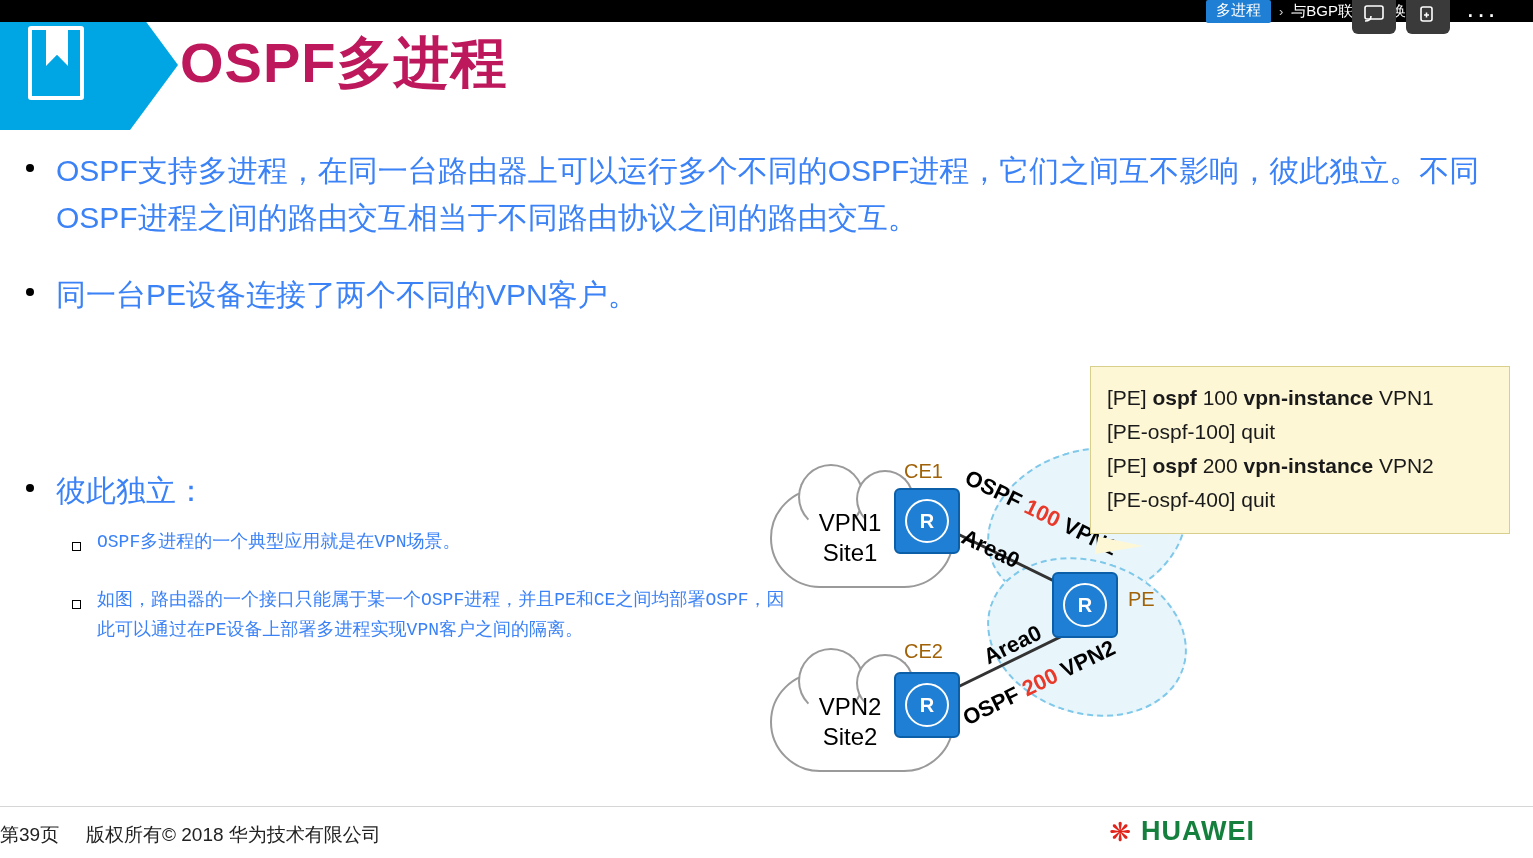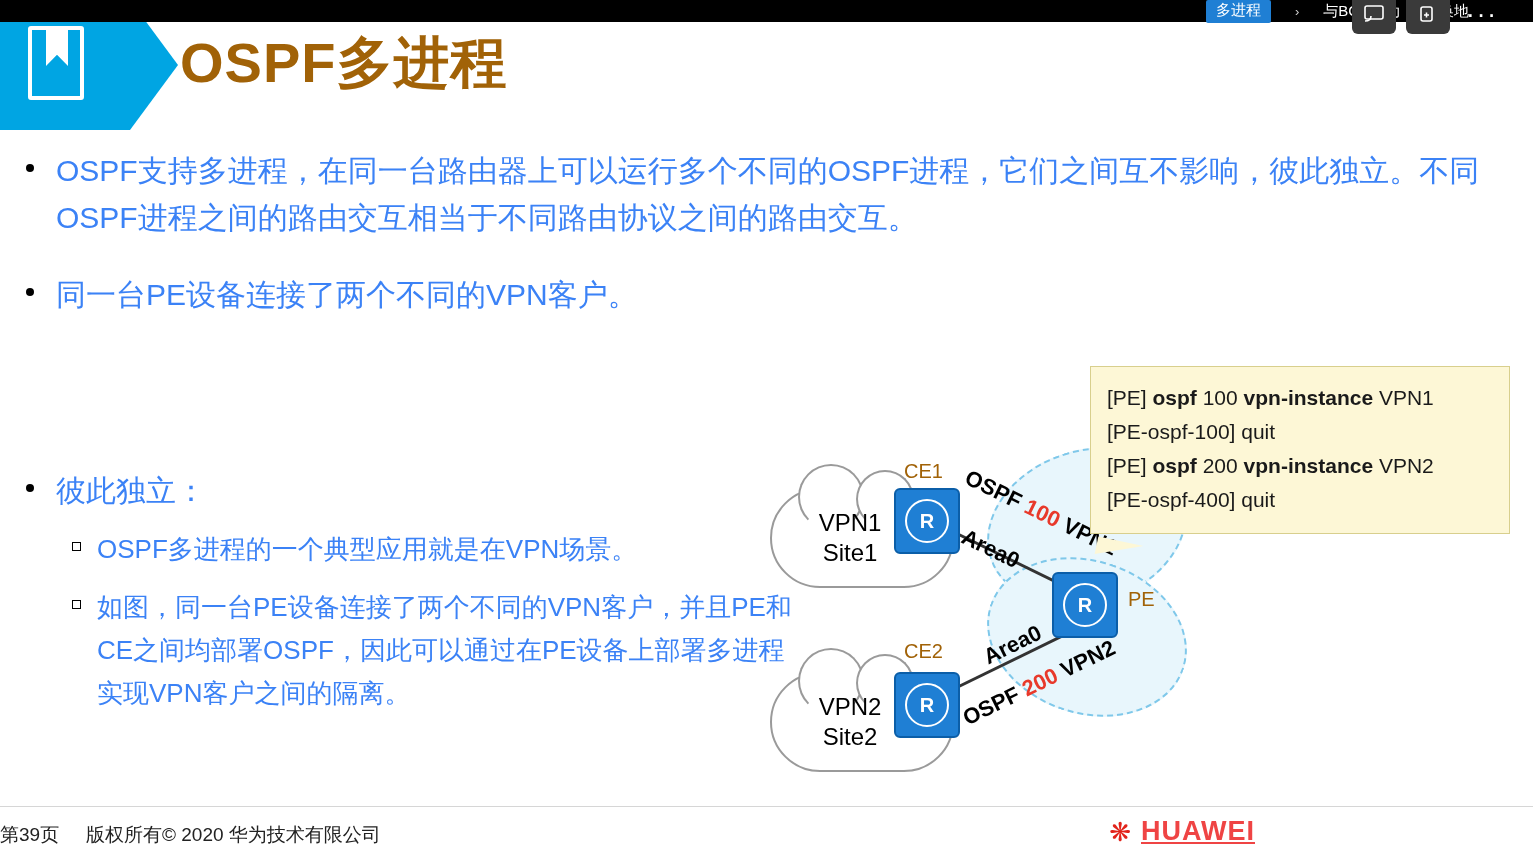--- a/index.html
+++ b/index.html
@@ -25,21 +25,21 @@
     background: #000000;
     z-index: 40;
   }
   #tabstrip {
     position: absolute;
     top: 0;
     left: 1206px;
     height: 22px;
     display: flex;
     align-items: center;
-    gap: 24px;
+    gap: 8px;
     color: #ffffff;
     font-size: 15px;
     white-space: nowrap;
     z-index: 41;
   }
   .tab-pill {
     background: #1f7fd4;
     color: #ffffff;
     padding: 1px 10px 3px 10px;
     border-radius: 2px;
@@ -108,21 +108,21 @@
     background: #ffffff;
     clip-path: polygon(0 0, 100% 0, 100% 100%, 50% 72%, 0 100%);
   }
   #slide-title {
     position: absolute;
     top: 26px;
     left: 180px;
     font-size: 56px;
     font-weight: bold;
     letter-spacing: 1px;
-    color: #a16207;
+    color: #be185d;
   }
 
   
   .bullet-row {
     position: absolute;
     display: flex;
     align-items: flex-start;
   }
   .dot {
     width: 8px; height: 8px;
@@ -138,21 +138,21 @@
     background: transparent;
     margin-top: 14px;
     margin-right: 16px;
     flex: none;
   }
   .btext {
     font-size: 30px;
     line-height: 1.55;
     color: #3b82f6;
   }
-  .btext.sub { font-size: 26px; line-height: 1.65; }
+  .btext.sub { font-size: 18px; line-height: 1.65; font-family: Liberation Mono, monospace; }
 
   #b1 { top: 148px; left: 26px; width: 1470px; }
   #b2 { top: 272px; left: 26px; width: 1000px; }
   #b3 { top: 468px; left: 26px; width: 500px; }
   #b4 { top: 528px; left: 72px; width: 720px; }
   #b5 { top: 586px; left: 72px; width: 720px; }
 
   
   #diagram {
     position: absolute;
@@ -303,22 +303,21 @@
   }
   #brand .mark {
     font-size: 26px;
     color: #e2231a;
     line-height: 1;
   }
   #brand .name {
     font-size: 27px;
     font-weight: bold;
     letter-spacing: 1px;
-    color: #ef4444;
-    text-decoration: underline;
+    color: #15803d;
   }
 </style>
 </head>
 <body>
 
 <div id="topbar"></div>
 <div id="tabstrip">
   <span class="tab-pill">多进程</span>
   <span class="tab-sep">›</span>
   <span class="tab-text">与BGP联动</span>
@@ -360,21 +359,21 @@
 <div class="bullet-row" id="b3">
   <div class="dot"></div>
   <div class="btext">彼此独立：</div>
 </div>
 <div class="bullet-row" id="b4">
   <div class="sq"></div>
   <div class="btext sub">OSPF多进程的一个典型应用就是在VPN场景。</div>
 </div>
 <div class="bullet-row" id="b5">
   <div class="sq"></div>
-  <div class="btext sub">如图，同一台PE设备连接了两个不同的VPN客户，并且PE和CE之间均部署OSPF，因此可以通过在PE设备上部署多进程实现VPN客户之间的隔离。</div>
+  <div class="btext sub">如图，路由器的一个接口只能属于某一个OSPF进程，并且PE和CE之间均部署OSPF，因此可以通过在PE设备上部署多进程实现VPN客户之间的隔离。</div>
 </div>
 
 <div id="diagram">
 
   <div class="halo" style="left:225px; top:90px; width:200px; height:150px; transform: rotate(-18deg);"></div>
   <div class="halo" style="left:225px; top:200px; width:200px; height:150px; transform: rotate(18deg);"></div>
 
   <div class="cloud" style="left:10px; top:128px;"></div>
   <div class="cloud-label" style="left:30px; top:148px; width:120px;">
     <div>VPN1</div>
@@ -432,18 +431,18 @@
     <span>[PE] </span><b>ospf</b><span> 200 </span><b>vpn-instance</b><span> VPN2</span>
   </div>
   <div class="line">
     <span>[PE-ospf-400] quit</span>
   </div>
 </div>
 
 <div id="footer-line"></div>
 <div id="footer">
   <div id="page-num">第39页</div>
-  <div id="copyright">版权所有© 2020 华为技术有限公司</div>
+  <div id="copyright">版权所有© 2018 华为技术有限公司</div>
   <div id="brand">
     <span class="mark">❋</span>
     <span class="name">HUAWEI</span>
   </div>
 </div>
 
 </body></html>

